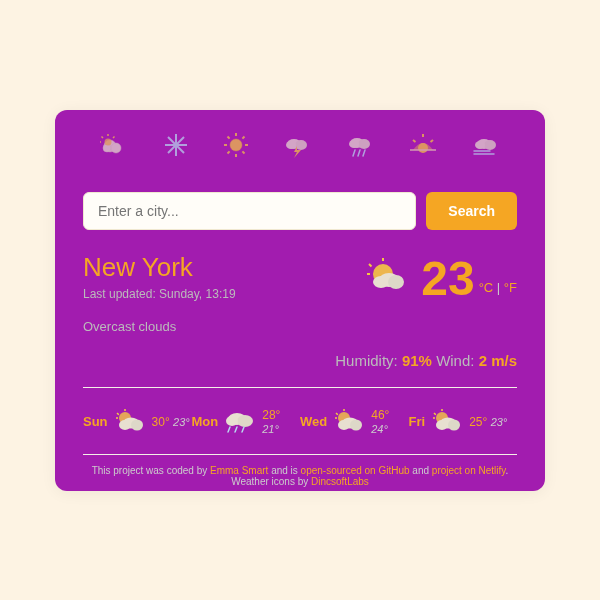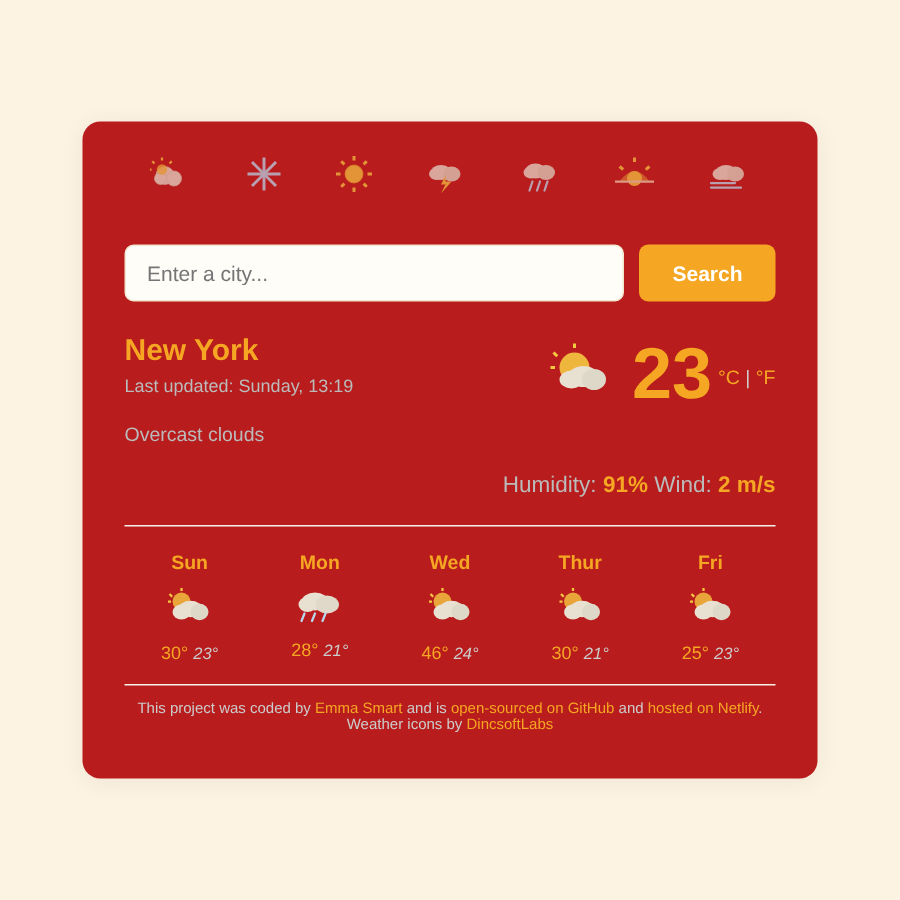--- a/index.html
+++ b/index.html
@@ -14,24 +14,24 @@
     }
     .outer-wrapper {
       background-color: #fdf3e3;
       width: 600px;
       height: 600px;
       display: flex;
       justify-content: center;
       align-items: center;
     }
     .card {
-      background: #b91c1c;
+      background: #a21caf;
       border-radius: 12px;
       width: 490px;
-      padding: 22px 28px 30px;
+      padding: 22px 28px 4px;
       box-shadow: 0 2px 16px rgba(0,0,0,0.06);
     }
     
     .icon-strip {
       display: flex;
       justify-content: space-around;
       align-items: center;
       margin-bottom: 18px;
       padding-bottom: 10px;
     }
@@ -67,22 +67,22 @@
       cursor: pointer;
     }
     
     .current-section {
       display: flex;
       justify-content: space-between;
       align-items: flex-start;
       margin-bottom: 18px;
     }
     .current-left h1 {
-      font-size: 20px;
-      font-weight: 700;
+      font-size: 26px;
+      font-weight: 400;
       color: #f5a623;
       margin-bottom: 4px;
     }
     .current-left .last-updated {
       font-size: 12px;
       color: #bbb;
       margin-bottom: 18px;
     }
     .current-left .condition {
       font-size: 13px;
@@ -127,21 +127,21 @@
     
     .forecast-strip {
       display: flex;
       justify-content: space-between;
       border-top: 1px solid #f5f0e8;
       padding-top: 16px;
       margin-bottom: 14px;
     }
     .forecast-day {
       display: flex;
-      flex-direction: column;
+      flex-direction: row;
       align-items: center;
       gap: 5px;
       flex: 1;
     }
     .forecast-day .day-label {
       font-size: 13px;
       font-weight: 600;
       color: #f5a623;
     }
     .forecast-day .day-icon {
@@ -273,21 +273,21 @@
             <circle cx="22" cy="22" r="10" fill="#f5c842" opacity="0.9"></circle>
             <line x1="22" y1="6" x2="22" y2="9" stroke="#f5c842" stroke-width="2"></line>
             <line x1="8" y1="12" x2="10.5" y2="14.5" stroke="#f5c842" stroke-width="2"></line>
             <line x1="6" y1="22" x2="9" y2="22" stroke="#f5c842" stroke-width="2"></line>
             <ellipse cx="28" cy="28" rx="10" ry="7" fill="#e8e0d0"></ellipse>
             <ellipse cx="20" cy="30" rx="8" ry="6" fill="#e8e0d0"></ellipse>
             <ellipse cx="35" cy="30" rx="8" ry="7" fill="#ddd8c8"></ellipse>
           </svg>
         </span>
         <div class="temp-block">
-          <div style="display:flex; align-items:flex-start;">
+          <div style="display:flex; align-items:center;">
             <span class="temp-value">23</span>
             <div style="margin-left:4px; margin-top:6px;">
               <div class="temp-units">
                 <span style="cursor:pointer;">°C</span>
                 <span class="separator"> | </span>
                 <span style="cursor:pointer;">°F</span>
               </div>
             </div>
           </div>
         </div>
@@ -334,45 +334,32 @@
     <line x1="12" y1="5" x2="12" y2="7" stroke="#f5c842" stroke-width="1.5"></line>
     <line x1="4" y1="9" x2="5.8" y2="10.8" stroke="#f5c842" stroke-width="1.5"></line>
     <line x1="3" y1="14" x2="5" y2="14" stroke="#f5c842" stroke-width="1.5"></line>
     <ellipse cx="18" cy="19" rx="8" ry="5.5" fill="#e8e0d0"></ellipse>
     <ellipse cx="12" cy="21" rx="6" ry="5" fill="#e8e0d0"></ellipse>
     <ellipse cx="24" cy="21" rx="6" ry="5.5" fill="#ddd8c8"></ellipse>
   </svg></div>
           <div class="temps"><span>46°</span> <span class="low">24°</span></div>
         </div>
         <div class="forecast-day">
-          <div class="day-label">Thur</div>
-          <div class="day-icon"><svg width="34" height="30" viewBox="0 0 34 30">
-    <circle cx="12" cy="14" r="6" fill="#f5c842" opacity="0.8"></circle>
-    <line x1="12" y1="5" x2="12" y2="7" stroke="#f5c842" stroke-width="1.5"></line>
-    <line x1="4" y1="9" x2="5.8" y2="10.8" stroke="#f5c842" stroke-width="1.5"></line>
-    <line x1="3" y1="14" x2="5" y2="14" stroke="#f5c842" stroke-width="1.5"></line>
-    <ellipse cx="18" cy="19" rx="8" ry="5.5" fill="#e8e0d0"></ellipse>
-    <ellipse cx="12" cy="21" rx="6" ry="5" fill="#e8e0d0"></ellipse>
-    <ellipse cx="24" cy="21" rx="6" ry="5.5" fill="#ddd8c8"></ellipse>
-  </svg></div>
-          <div class="temps"><span>30°</span> <span class="low">21°</span></div>
-        </div>
-        <div class="forecast-day">
           <div class="day-label">Fri</div>
           <div class="day-icon"><svg width="34" height="30" viewBox="0 0 34 30">
     <circle cx="12" cy="14" r="6" fill="#f5c842" opacity="0.8"></circle>
     <line x1="12" y1="5" x2="12" y2="7" stroke="#f5c842" stroke-width="1.5"></line>
     <line x1="4" y1="9" x2="5.8" y2="10.8" stroke="#f5c842" stroke-width="1.5"></line>
     <line x1="3" y1="14" x2="5" y2="14" stroke="#f5c842" stroke-width="1.5"></line>
     <ellipse cx="18" cy="19" rx="8" ry="5.5" fill="#e8e0d0"></ellipse>
     <ellipse cx="12" cy="21" rx="6" ry="5" fill="#e8e0d0"></ellipse>
     <ellipse cx="24" cy="21" rx="6" ry="5.5" fill="#ddd8c8"></ellipse>
   </svg></div>
           <div class="temps"><span>25°</span> <span class="low">23°</span></div>
         </div>
       </div>
 
     <div class="footer">
-      <span>This project was coded by </span><a href="#">Emma Smart</a><span> and is </span><a href="#">open-sourced on GitHub</a><span> and </span><a href="#">hosted on Netlify</a><span>. Weather icons by </span><a href="#">DincsoftLabs</a>
+      <span>This project was coded by </span><a href="#">Emma Smart</a><span> and is </span><a href="#">open-sourced on GitHub</a><span> and </span><a href="#">project on Netlify</a><span>. Weather icons by </span><a href="#">DincsoftLabs</a>
     </div>
 
   </div>
 </div>
 
 </body></html>

